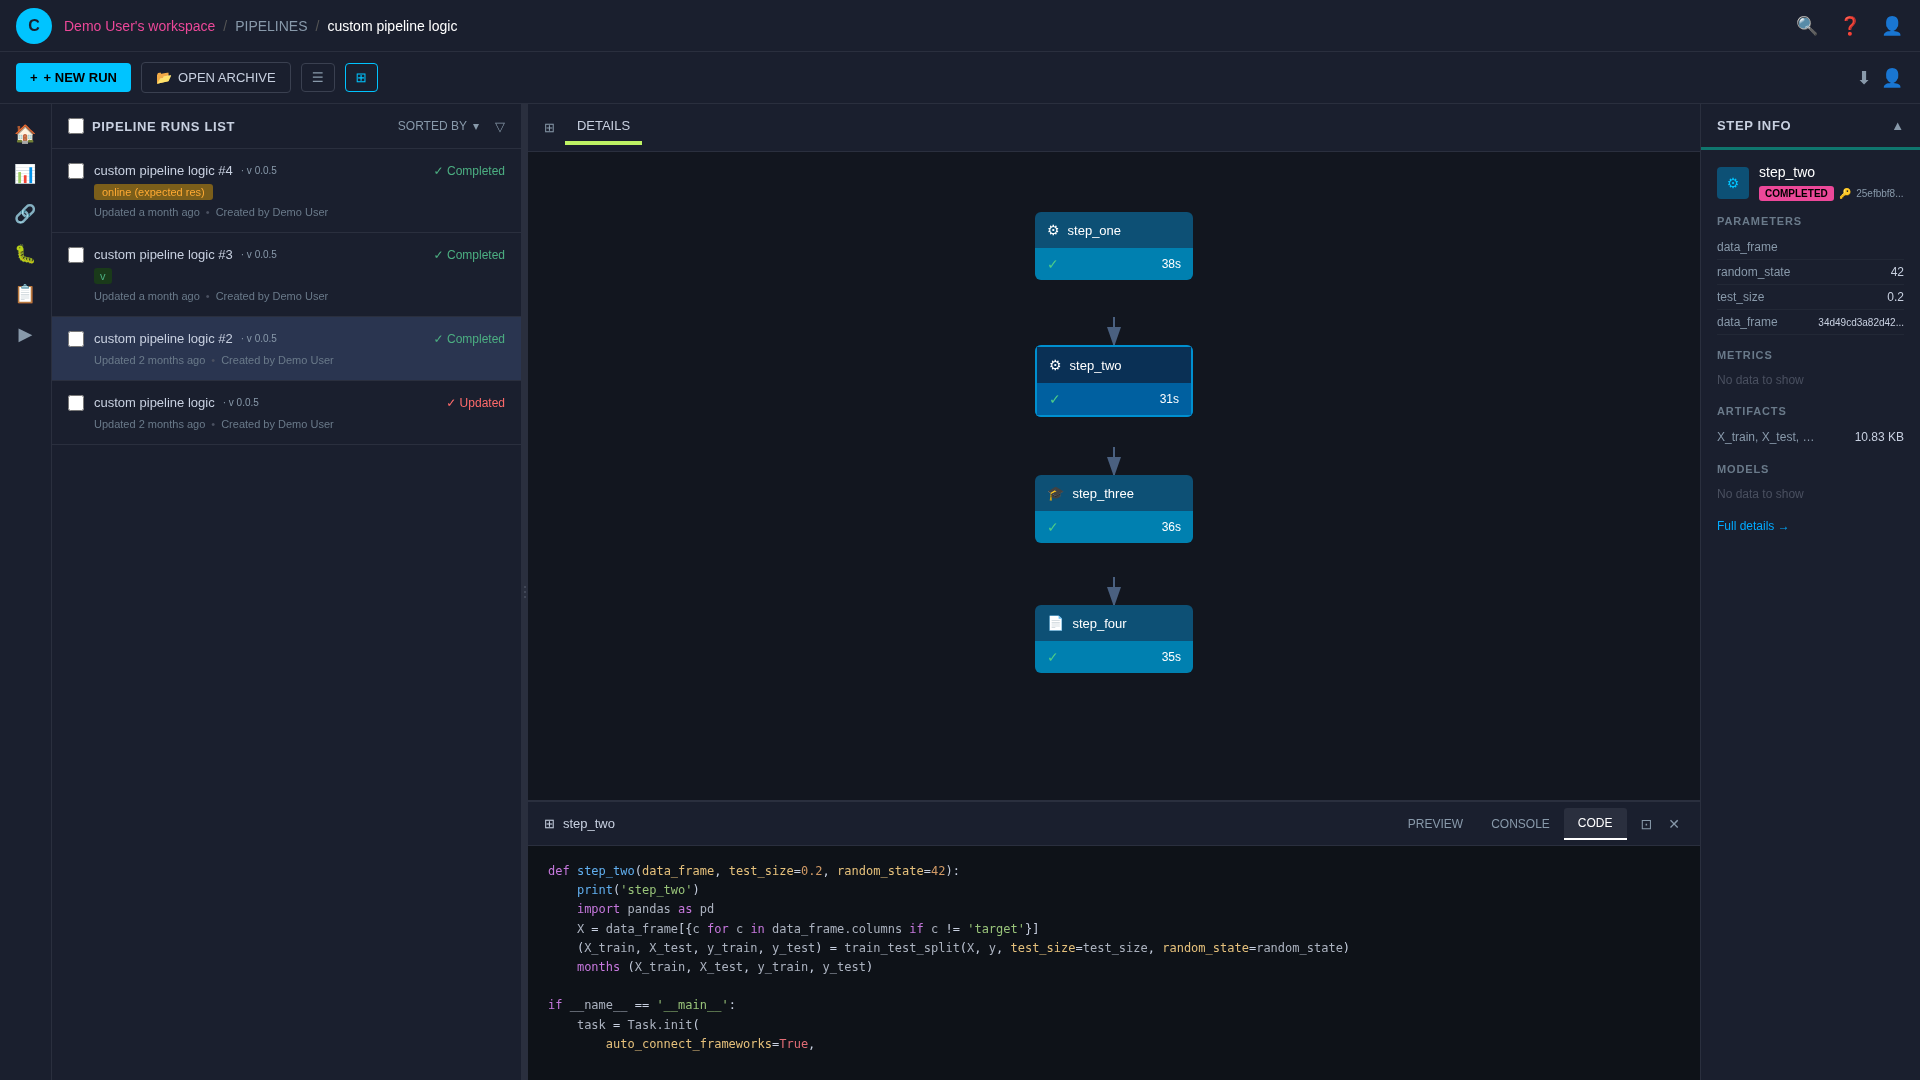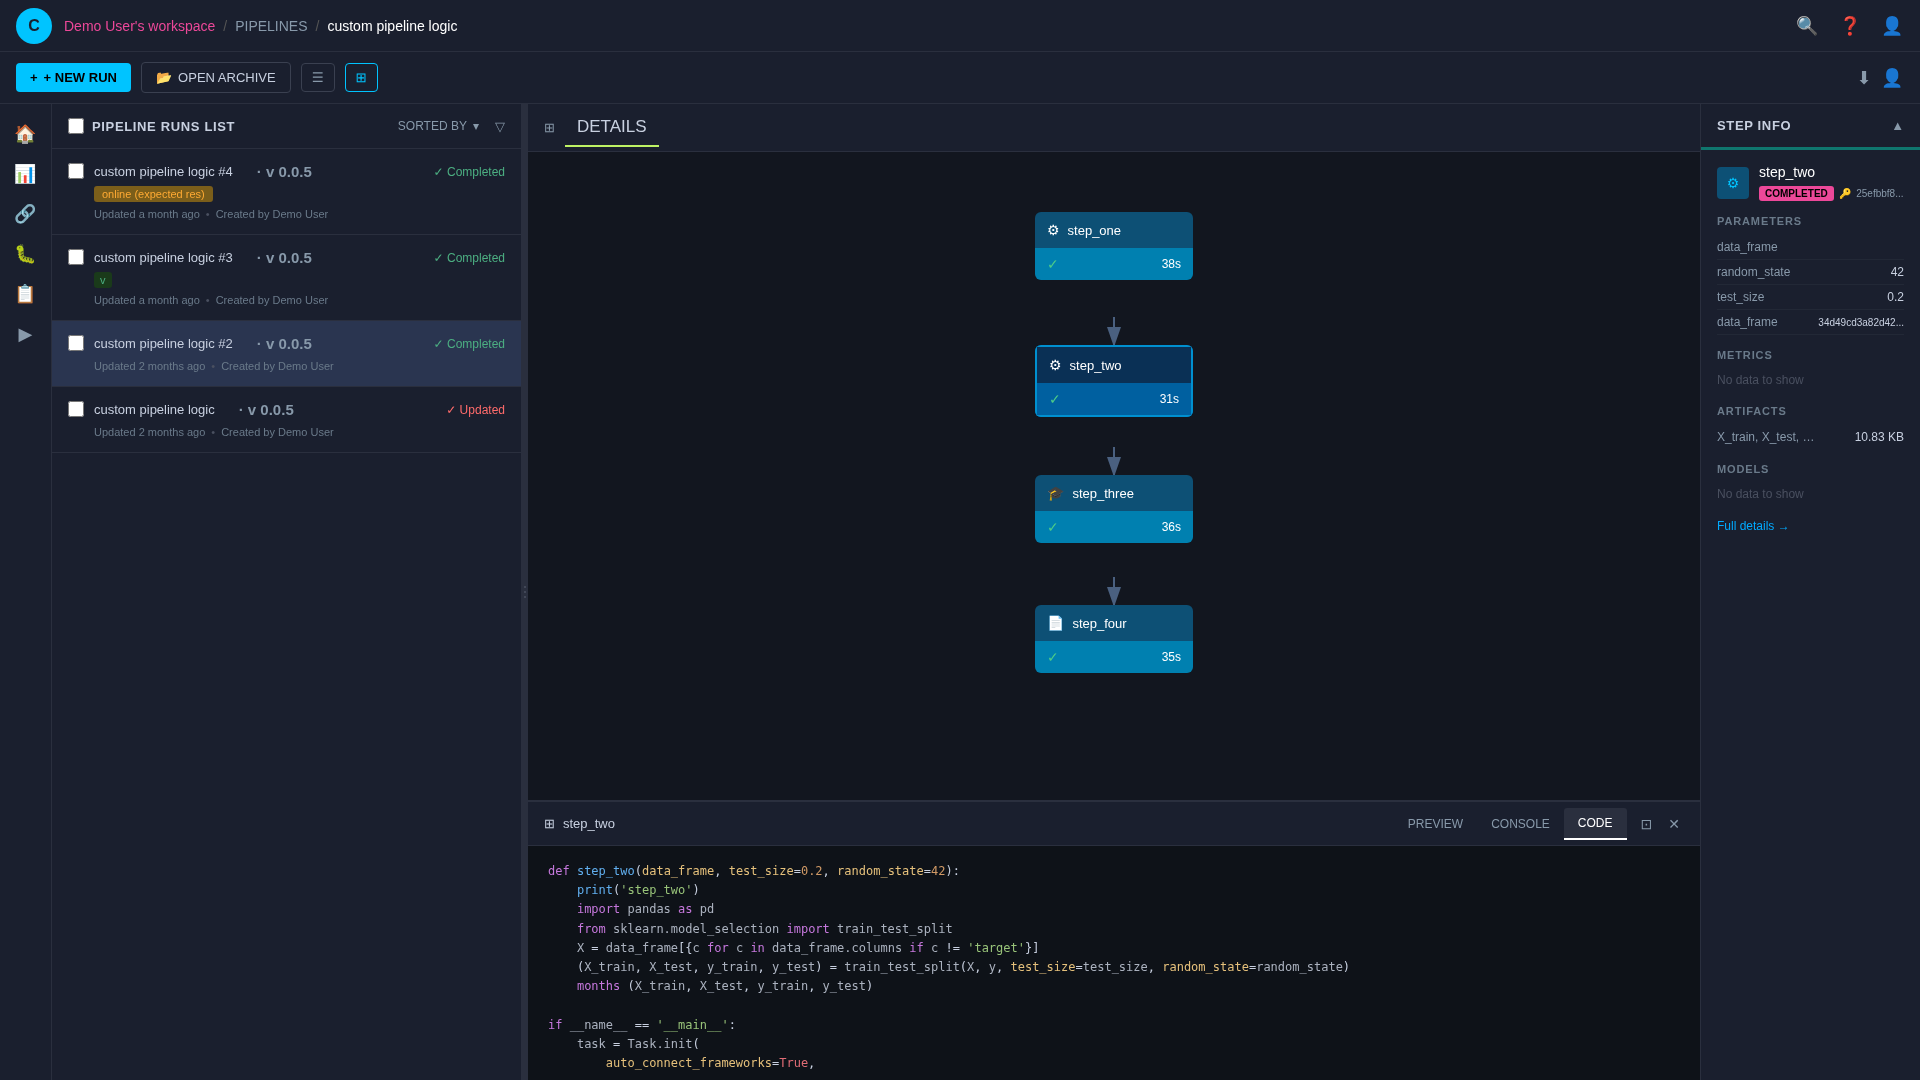--- a/index.html
+++ b/index.html
@@ -38,35 +38,35 @@
     .pipeline-panel-header { padding: 14px 16px; display: flex; align-items: center; gap: 8px; border-bottom: 1px solid #2a2f3e; }
     .panel-title { font-size: 13px; font-weight: 600; color: #c8d0e0; text-transform: uppercase; letter-spacing: 0.05em; }
     .sorted-by { margin-left: auto; display: flex; align-items: center; gap: 6px; color: #8899aa; font-size: 12px; cursor: pointer; }
     .filter-icon { color: #8899aa; cursor: pointer; margin-left: 8px; }
     .checkbox { width: 16px; height: 16px; border: 1px solid #4a5060; border-radius: 3px; cursor: pointer; flex-shrink: 0; }
 
     
     .run-item { padding: 14px 16px; border-bottom: 1px solid #2a2f3e; cursor: pointer; display: flex; align-items: flex-start; gap: 10px; }
     .run-item.selected { background: #2a3550; }
     .run-item-content { flex: 1; min-width: 0; }
-    .run-item-top { display: flex; align-items: center; gap: 24px; }
+    .run-item-top { display: flex; align-items: center; gap: 8px; }
     .run-name { font-size: 13px; color: #c8d0e0; font-weight: 500; }
-    .run-version { font-size: 15px; color: #8899aa; font-weight: bold; }
+    .run-version { font-size: 10px; color: #8899aa; }
     .run-status { margin-left: auto; font-size: 12px; display: flex; align-items: center; gap: 4px; }
     .status-completed { color: #4caf82; }
     .status-aborted { color: #ff6b6b; }
     .run-tag { display: inline-flex; align-items: center; background: #7b5e1a; color: #ffaa33; border-radius: 3px; padding: 2px 8px; font-size: 11px; margin-top: 6px; }
     .run-tag-v { display: inline-flex; align-items: center; background: #1a3a1a; color: #4caf82; border-radius: 3px; padding: 2px 6px; font-size: 11px; margin-top: 6px; }
     .run-meta { font-size: 11px; color: #6a7a8a; margin-top: 6px; display: flex; align-items: center; gap: 6px; }
     .run-meta-dot { color: #4a5060; }
 
     
     .graph-area { flex: 1; background: #12161f; position: relative; display: flex; flex-direction: column; overflow: hidden; }
     .graph-header { height: 48px; background: #1a1f2e; border-bottom: 1px solid #2a2f3e; display: flex; align-items: center; padding: 0 16px; gap: 10px; }
-    .details-tab { display: flex; align-items: center; gap: 6px; color: #c8d0e0; font-size: 17px; background: #1a1f2e; border: none; cursor: pointer; padding: 8px 12px; border-bottom: 2px solid #bef264; }
+    .details-tab { display: flex; align-items: center; gap: 6px; color: #c8d0e0; font-size: 13px; background: #1a1f2e; border: none; cursor: pointer; padding: 8px 12px; border-bottom: 4px solid #bef264; }
     .graph-canvas { flex: 1; position: relative; overflow: hidden; display: flex; align-items: center; justify-content: center; }
 
     
     .step-node { position: absolute; width: 158px; border-radius: 6px; overflow: hidden; cursor: pointer; }
     .step-node-header { background: #0d5075; padding: 10px 12px; display: flex; align-items: center; gap: 8px; font-size: 13px; color: #ffffff; }
     .step-node-bar { background: #0080b0; padding: 8px 12px; display: flex; align-items: center; gap: 8px; font-size: 12px; color: #ffffff; }
     .step-node.selected .step-node-header { background: #0a3a5a; border: 2px solid #00aaff; border-bottom: none; }
     .step-node.selected .step-node-bar { background: #006090; border: 2px solid #00aaff; border-top: none; }
     .step-icon { font-size: 14px; }
     .step-check { color: #4ccc88; font-size: 14px; }
@@ -339,21 +339,20 @@
         </div>
         <div class="bottom-panel-actions">
           <button class="bottom-action-btn">⊡</button>
           <button class="bottom-action-btn">✕</button>
         </div>
       </div>
       <div class="code-content">
         <div class="code-line"><span class="kw">def</span> <span class="fn">step_two</span>(<span class="param-name">data_frame</span>, <span class="param-name">test_size</span>=<span class="num">0.2</span>, <span class="param-name">random_state</span>=<span class="num">42</span>):</div>
         <div class="code-line">    <span class="fn">print</span>(<span class="str">'step_two'</span>)</div>
         <div class="code-line">    <span class="kw">import</span> <span class="plain">pandas</span> <span class="kw">as</span> <span class="plain">pd</span></div>
-        <div class="code-line">    <span class="kw">from</span> <span class="plain">sklearn.model_selection</span> <span class="kw">import</span> <span class="plain">train_test_split</span></div>
         <div class="code-line">    <span class="plain">X</span> = <span class="plain">data_frame</span>[{<span class="plain">c</span> <span class="kw">for</span> <span class="plain">c</span> <span class="kw">in</span> <span class="plain">data_frame.columns</span> <span class="kw">if</span> <span class="plain">c</span> != <span class="str">'target'</span>}]</div>
         <div class="code-line">    (<span class="plain">X_train</span>, <span class="plain">X_test</span>, <span class="plain">y_train</span>, <span class="plain">y_test</span>) = <span class="plain">train_test_split</span>(<span class="plain">X</span>, <span class="plain">y</span>, <span class="param-name">test_size</span>=<span class="plain">test_size</span>, <span class="param-name">random_state</span>=<span class="plain">random_state</span>)</div>
         <div class="code-line">    <span class="kw">months</span> (<span class="plain">X_train</span>, <span class="plain">X_test</span>, <span class="plain">y_train</span>, <span class="plain">y_test</span>)</div>
         <div class="code-line">&nbsp;</div>
         <div class="code-line"><span class="kw">if</span> <span class="plain">__name__</span> == <span class="str">'__main__'</span>:</div>
         <div class="code-line">    <span class="plain">task</span> = <span class="plain">Task.init</span>(</div>
         <div class="code-line">        <span class="param-name">auto_connect_frameworks</span>=<span class="var">True</span>,</div>
 
       </div>
     </div>

